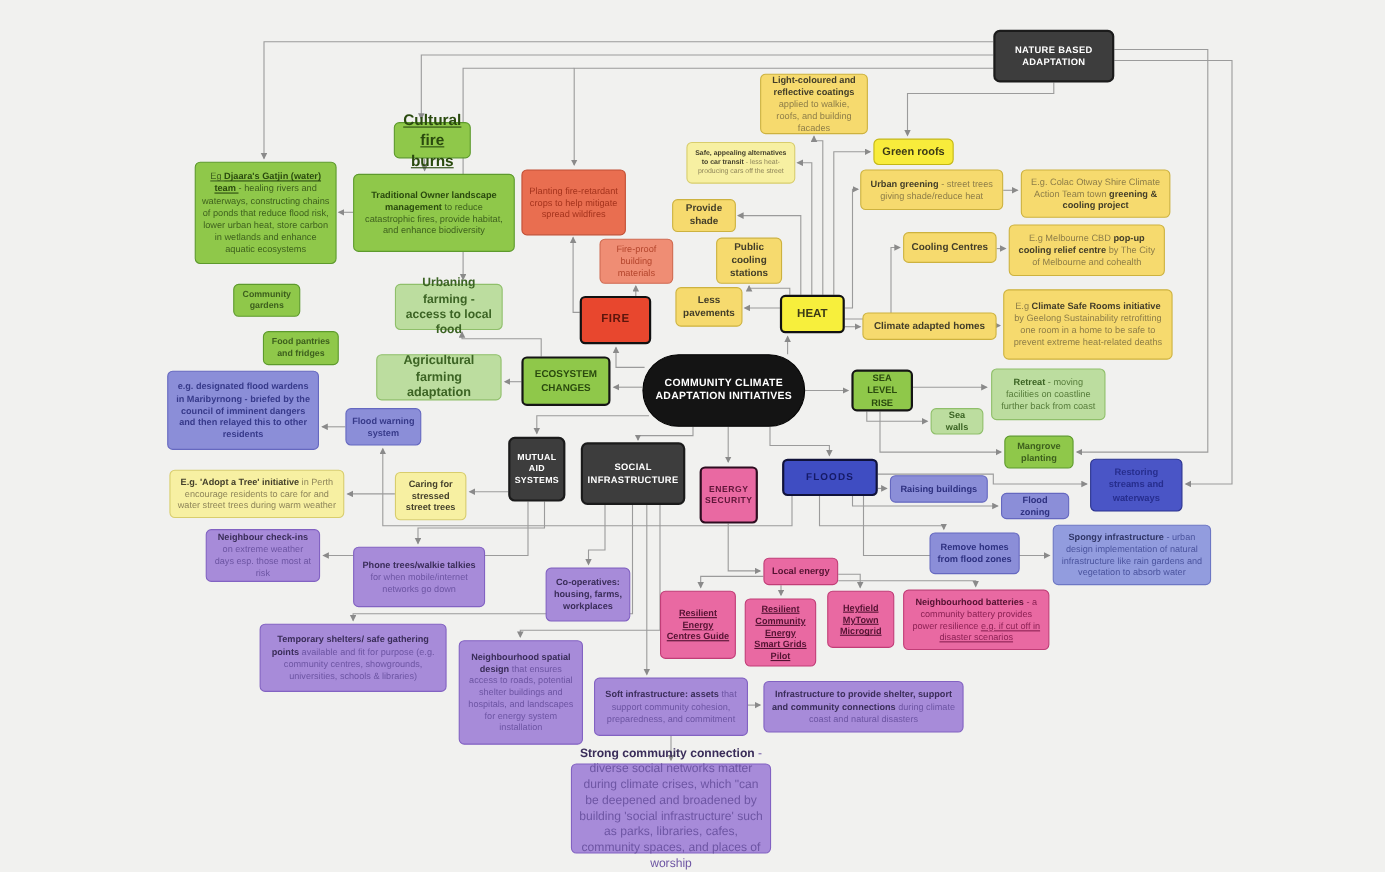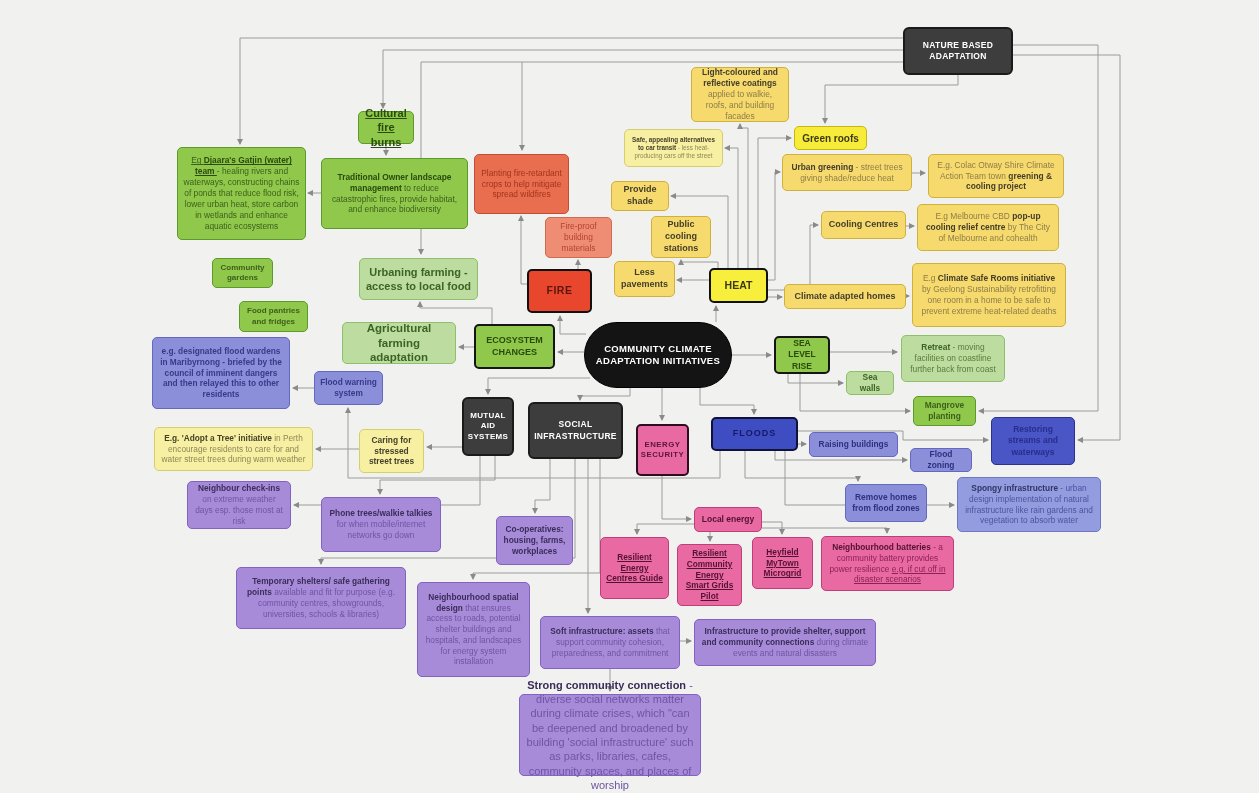--- a/index.html
+++ b/index.html
@@ -121,32 +121,32 @@
   <div class="node hubnode" style="left:584px;top:322px;width:148px;height:66px;font-size:9.5px;">COMMUNITY CLIMATE ADAPTATION INITIATIVES</div>
   <div class="node dark" style="left:462px;top:397px;width:52px;height:59px;font-size:8px;">MUTUAL AID SYSTEMS</div>
   <div class="node dark" style="left:528px;top:402px;width:95px;height:57px;font-size:8.5px;">SOCIAL INFRASTRUCTURE</div>
   <div class="node pinkB" style="left:636px;top:424px;width:53px;height:52px;font-size:7.8px;">ENERGY SECURITY</div>
   <div class="node red" style="left:527px;top:269px;width:65px;height:44px;font-size:10.5px;">FIRE</div>
   <div class="node heatB" style="left:709px;top:268px;width:59px;height:35px;font-size:10.5px;">HEAT</div>
   <div class="node greenB" style="left:474px;top:324px;width:81px;height:45px;font-size:9px;">ECOSYSTEM CHANGES</div>
   <div class="node greenB" style="left:774px;top:336px;width:56px;height:38px;font-size:8.5px;">SEA LEVEL RISE</div>
   <div class="node darkblue" style="left:711px;top:417px;width:87px;height:34px;font-size:9px;">FLOODS</div>
 
-  <div class="node green" style="left:358px;top:111px;width:56px;height:33px;font-size:11px;">
+  <div class="node green" style="left:358px;top:111px;width:70px;height:33px;font-size:14px;">
       <span><span class="sb su">Cultural fire burns</span></span>
     </div>
   <div class="node green" style="left:177px;top:147px;width:129px;height:93px;font-size:8.4px;">
       <span><span class="su">Eg </span><span class="sb su">Djaara's Gatjin (water) team </span><span class="">- healing rivers and waterways, constructing chains of ponds that reduce flood risk, lower urban heat, store carbon in wetlands and enhance aquatic ecosystems</span></span>
     </div>
   <div class="node green" style="left:321px;top:158px;width:147px;height:71px;font-size:8.4px;">
       <span><span class="sb ">Traditional Owner landscape management </span><span class="">to reduce catastrophic fires, provide habitat, and enhance biodiversity</span></span>
     </div>
   <div class="node green bold" style="left:212px;top:258px;width:61px;height:30px;font-size:8px;">Community gardens</div>
   <div class="node green bold" style="left:239px;top:301px;width:69px;height:31px;font-size:8px;">Food pantries and fridges</div>
-  <div class="node lightgreen bold" style="left:359px;top:258px;width:119px;height:42px;font-size:11px;color:#3c6424;">Urbaning farming - access to local food</div>
+  <div class="node lightgreen bold" style="left:359px;top:258px;width:98px;height:42px;font-size:11px;color:#3c6424;">Urbaning farming - access to local food</div>
   <div class="node lightgreen bold" style="left:342px;top:322px;width:114px;height:42px;font-size:11.5px;color:#3c6424;">Agricultural farming adaptation</div>
 
   <div class="node salmon" style="left:474px;top:154px;width:95px;height:60px;font-size:8.4px;">Planting fire-retardant crops to help mitigate spread wildfires</div>
   <div class="node salmon2" style="left:545px;top:217px;width:67px;height:41px;font-size:8.4px;">Fire-proof building materials</div>
 
   <div class="node yellow" style="left:691px;top:67px;width:98px;height:55px;font-size:8.4px;">
       <span><span class="sb ">Light-coloured and reflective coatings </span><span class="">applied to walkie, roofs, and building facades</span></span>
     </div>
   <div class="node paleyellow" style="left:624px;top:129px;width:99px;height:38px;font-size:6.3px;">
       <span><span class="sb ">Safe, appealing alternatives to car transit </span><span class="">- less heat-producing cars off the street</span></span>
@@ -205,21 +205,21 @@
   <div class="node purple" style="left:236px;top:567px;width:170px;height:62px;font-size:8.3px;">
       <span><span class="sb ">Temporary shelters/ safe gathering points </span><span class="">available and fit for purpose (e.g. community centres, showgrounds, universities, schools &amp; libraries)</span></span>
     </div>
   <div class="node purple" style="left:417px;top:582px;width:113px;height:95px;font-size:8.3px;">
       <span><span class="sb ">Neighbourhood spatial design </span><span class="">that ensures access to roads, potential shelter buildings and hospitals, and landscapes for energy system installation</span></span>
     </div>
   <div class="node purple" style="left:540px;top:616px;width:140px;height:53px;font-size:8.3px;">
       <span><span class="sb ">Soft infrastructure: assets </span><span class="">that support community cohesion, preparedness, and commitment</span></span>
     </div>
   <div class="node purple" style="left:694px;top:619px;width:182px;height:47px;font-size:8.3px;">
-      <span><span class="sb ">Infrastructure to provide shelter, support and community connections </span><span class="">during climate events and natural disasters</span></span>
+      <span><span class="sb ">Infrastructure to provide shelter, support and community connections </span><span class="">during climate coast and natural disasters</span></span>
     </div>
   <div class="node purple" style="left:519px;top:694px;width:182px;height:82px;font-size:11px;">
       <span><span class="sb ">Strong community connection </span><span class="">- diverse social networks matter during climate crises, which "can be deepened and broadened by building 'social infrastructure' such as parks, libraries, cafes, community spaces, and places of worship</span></span>
     </div>
 
   <div class="node pinkBold" style="left:694px;top:507px;width:68px;height:25px;font-size:8.5px;">Local energy</div>
   <div class="node pink" style="left:600px;top:537px;width:69px;height:62px;font-size:8.3px;">
       <span><span class="sb su">Resilient Energy Centres Guide</span></span>
     </div>
   <div class="node pink" style="left:677px;top:544px;width:65px;height:62px;font-size:8.3px;">

